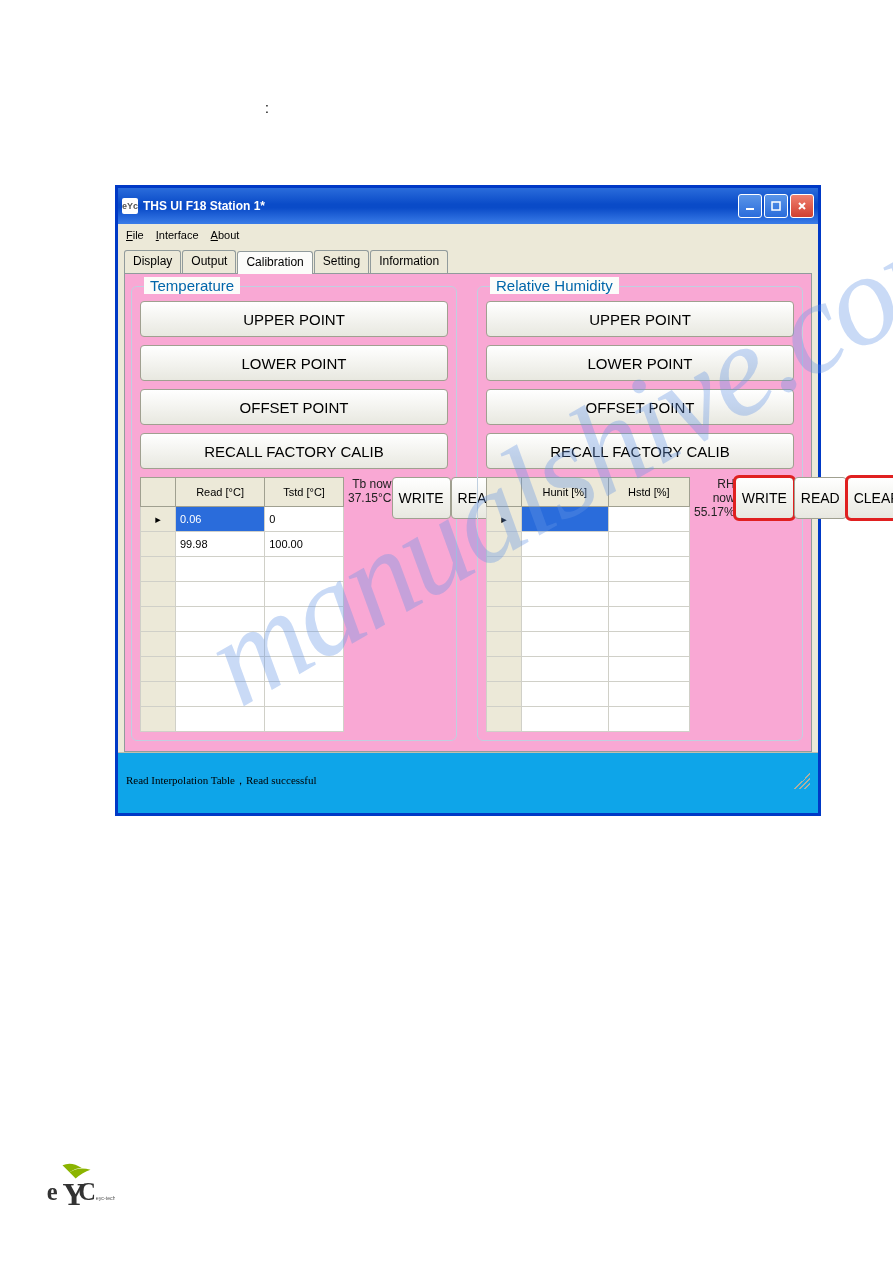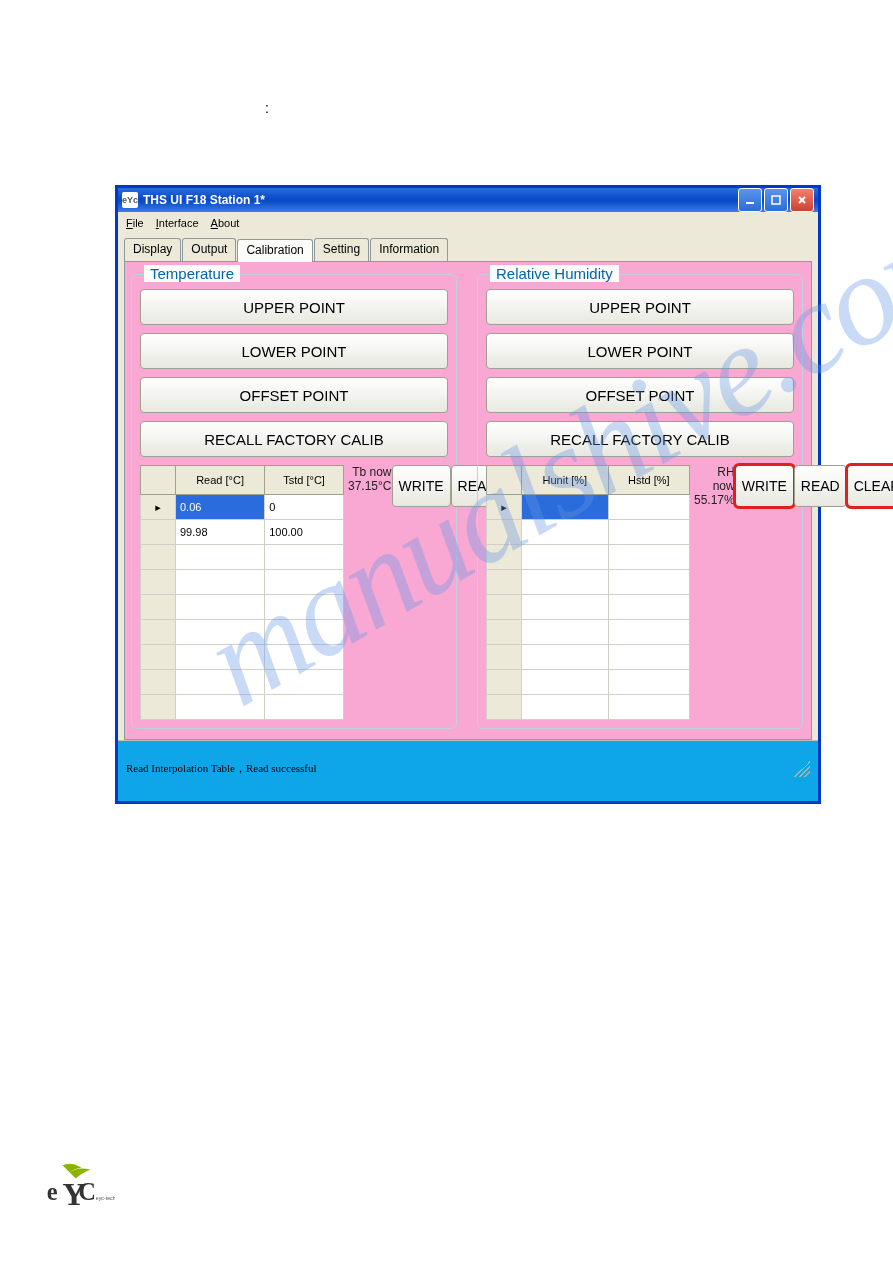--- a/index.html
+++ b/index.html
@@ -1,18 +1,18 @@
 <!DOCTYPE html>
 <html><head>
 <meta charset="utf-8">
 <style>
 body{margin:0;font-family:Tahoma,Arial,sans-serif;font-size:11px;background:#fff;width:893px;height:1263px;position:relative}
 .colon{position:absolute;left:265px;top:100px;font-size:14px}
 .window{position:absolute;left:115px;top:185px;width:700px;border:3px solid #0039c6;background:#ece9d8}
-.titlebar{height:24px;background:linear-gradient(to bottom,#2a6cdb 0%,#0a4bc8 45%,#0a4bc8 55%,#3a7ce8 100%);display:flex;align-items:center;justify-content:space-between;padding:0 4px}
+.titlebar{height:36px;background:linear-gradient(to bottom,#2a6cdb 0%,#0a4bc8 45%,#0a4bc8 55%,#3a7ce8 100%);display:flex;align-items:center;justify-content:space-between;padding:0 4px}
 .titlebar-left{display:flex;align-items:center;gap:5px}
 .app-icon{width:16px;height:16px;background:#fff;border-radius:2px;display:flex;align-items:center;justify-content:center;font-size:9px;font-weight:bold;color:#555}
 .title-text{color:#fff;font-weight:bold;font-size:12px}
 .winbtns{display:flex;gap:2px}
 .winbtn{width:22px;height:22px;border:1px solid #fff;border-radius:3px;display:flex;align-items:center;justify-content:center;color:#fff;font-weight:bold;font-size:12px}
 .winbtn.min{background:linear-gradient(to bottom,#5a95e8,#2a6cdb)}
 .winbtn.max{background:linear-gradient(to bottom,#5a95e8,#2a6cdb)}
 .winbtn.close{background:linear-gradient(to bottom,#f08070,#d04030)}
 .menubar{height:22px;background:#ece9d8;display:flex;align-items:center;padding:0 8px;gap:12px;font-size:11px}
 .menuitem{text-decoration:none;color:#000}

